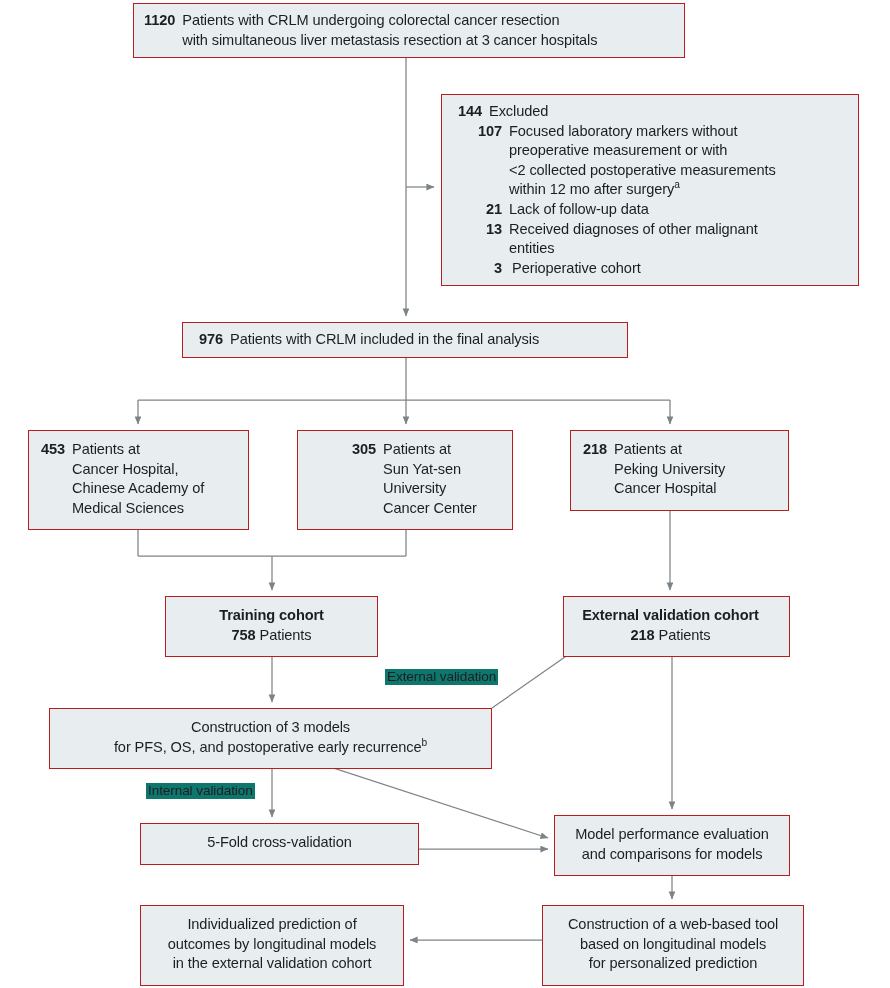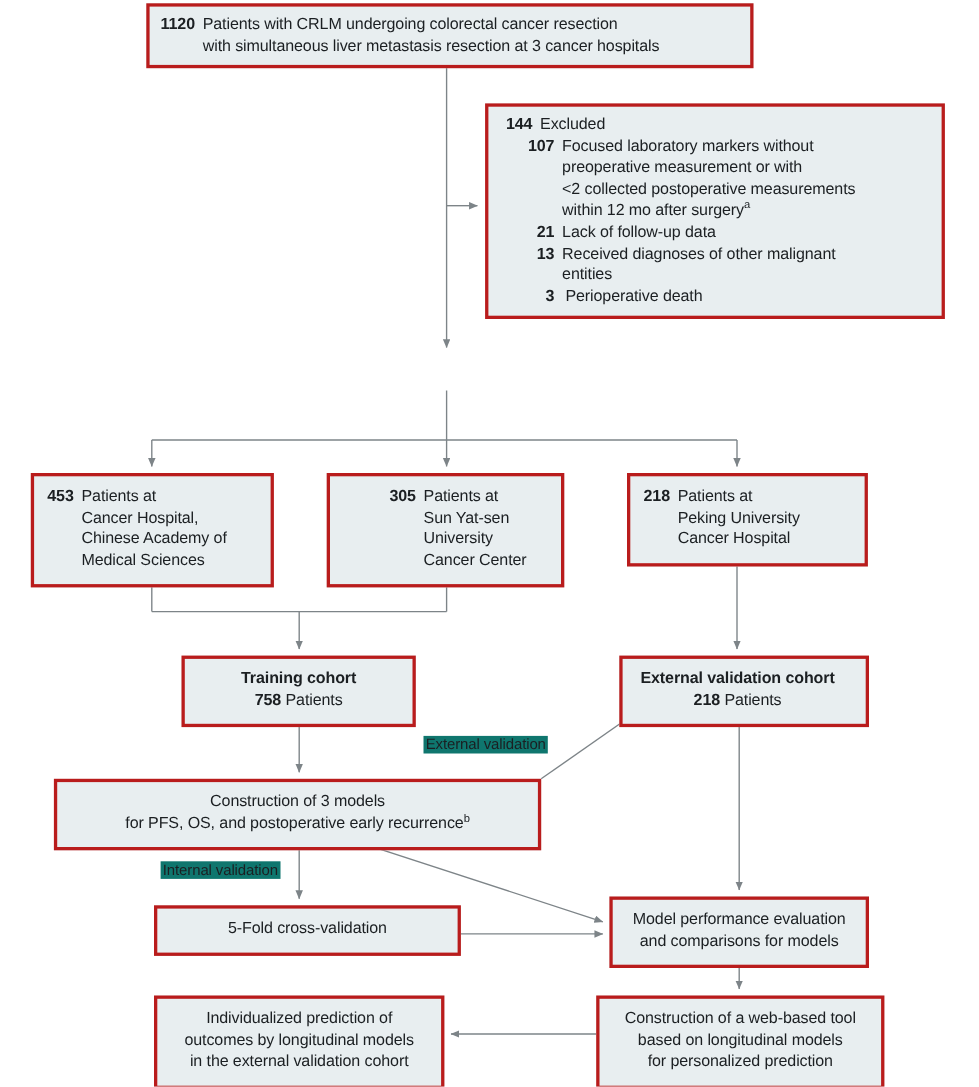--- a/index.html
+++ b/index.html
@@ -18,21 +18,21 @@
   #wires{
     position:absolute;
     left:0; top:0;
     width:890px; height:988px;
     pointer-events:none;
   }
   .box{
     position:absolute;
     box-sizing:border-box;
     background:#e8eef0;
-    border:3px solid #b91c1c;
+    border:1px solid #b91c1c;
     color:#1b1f22;
     font-size:14.6px;
     line-height:19.6px;
     letter-spacing:-0.1px;
   }
   .box .inner{
     padding:7px 10px 7px 10px;
   }
   .num{
     font-weight:bold;
@@ -175,25 +175,33 @@
       <div class="row" style="margin-left:20px">
         <span class="num" style="width:30px">13</span>
         <span class="txt">
           <span>Received diagnoses of other malignant</span><br>
           <span>entities</span>
         </span>
       </div>
 
       <div class="row" style="margin-left:20px">
         <span class="num" style="width:30px">3</span>
-        <span class="txt" style="margin-left:3px">Perioperative death</span>
-      </div>
-    </div>
-  </div>
-
+        <span class="txt" style="margin-left:3px">Perioperative cohort</span>
+      </div>
+    </div>
+  </div>
+
+  <div class="box" id="box-included">
+    <div class="inner" style="padding-left:16px">
+      <div class="row">
+        <span class="num">976</span>
+        <span class="txt">Patients with CRLM included in the final analysis</span>
+      </div>
+    </div>
+  </div>
 
   <div class="box" id="box-site-cams">
     <div class="inner" style="padding:9px 10px 11px 12px">
       <div class="row">
         <span class="num">453</span>
         <span class="txt">
           <span>Patients at</span><br>
           <span>Cancer Hospital,</span><br>
           <span>Chinese Academy of</span><br>
           <span>Medical Sciences</span>

